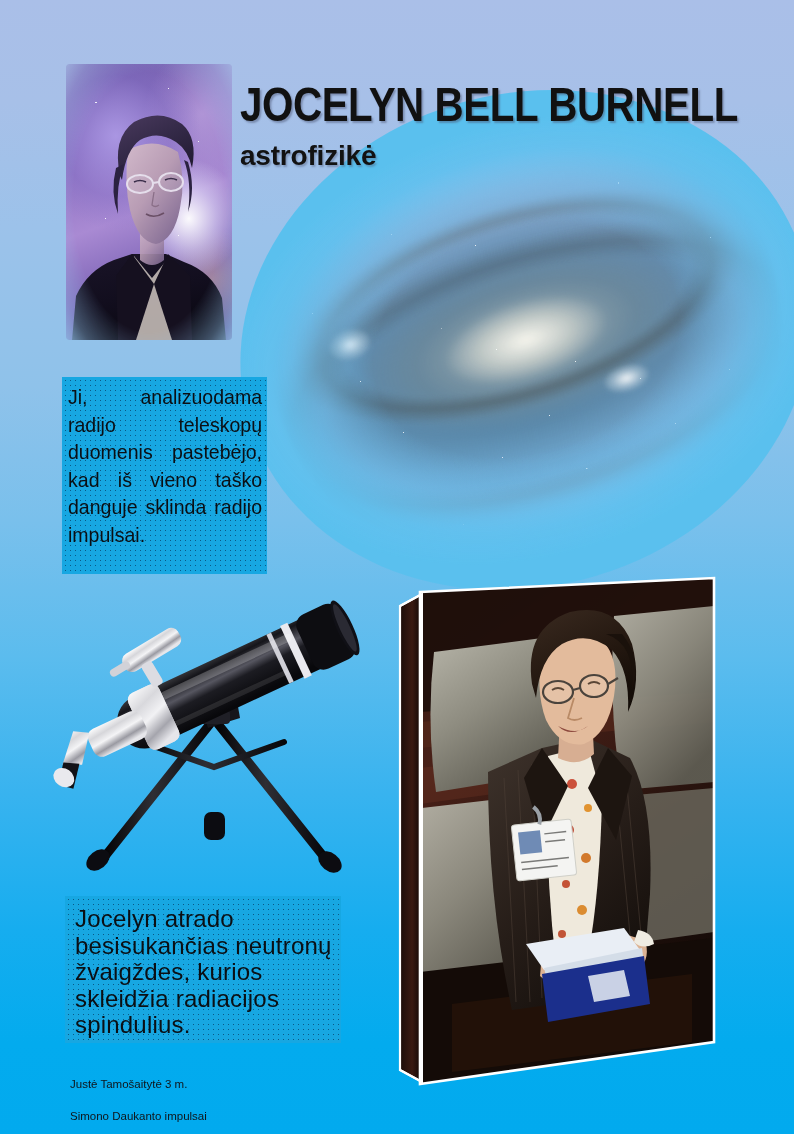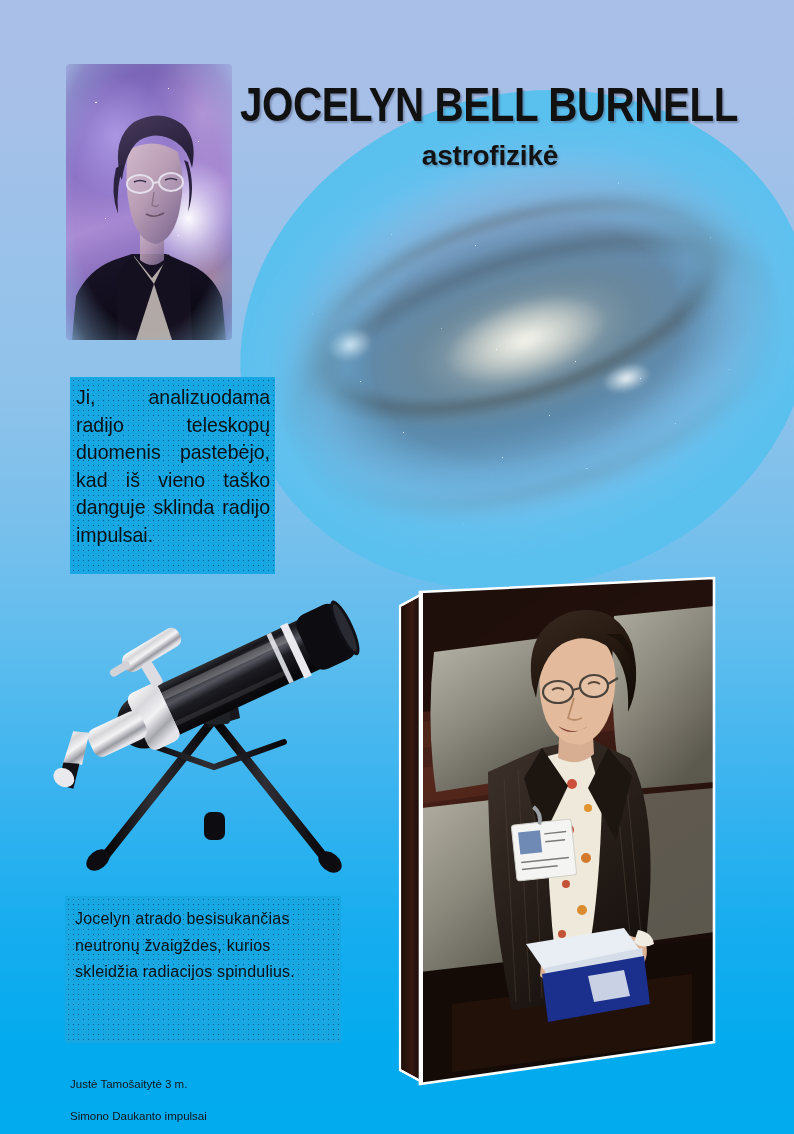--- a/index.html
+++ b/index.html
@@ -159,21 +159,20 @@
     transform: scaleX(.84);
     transform-origin: left center;
     white-space: nowrap;
     text-shadow: 2px 2px 2px rgba(70,80,110,.45);
   }
   .subtitle {
     position: absolute;
     left: 240px;
     top: 140px;
     width: 500px;
-    text-align: center;
     font-size: 28px;
     line-height: 32px;
     font-weight: bold;
     color: #121212;
     letter-spacing: -0.2px;
     text-shadow: 1.5px 1.5px 2px rgba(70,80,110,.40);
   }
 
   
   .panel {
@@ -184,42 +183,41 @@
     background-position: 1px 1px;
     color: #0b0f14;
   }
   .panel-1 {
     left: 62px;
     top: 377px;
     width: 205px;
     height: 197px;
     padding: 6px 4px 4px 6px;
     box-sizing: border-box;
-    margin-left: 8px;
   }
   .panel-1 .ptext {
     font-size: 21px;
     line-height: 27.5px;
     font-weight: normal;
     text-align: justify;
     text-align-last: justify;
     transform: scaleX(.93);
     transform-origin: left top;
     width: 107%;
   }
   .panel-2 {
     left: 65px;
     top: 896px;
     width: 276px;
     height: 147px;
     padding: 10px 6px 6px 10px;
     box-sizing: border-box;
   }
   .panel-2 .ptext {
-    font-size: 16px;
+    font-size: 24px;
     line-height: 26.5px;
     letter-spacing: .2px;
     text-align: left;
   }
 
   
   .telescope {
     position: absolute;
     left: 38px;
     top: 512px;

